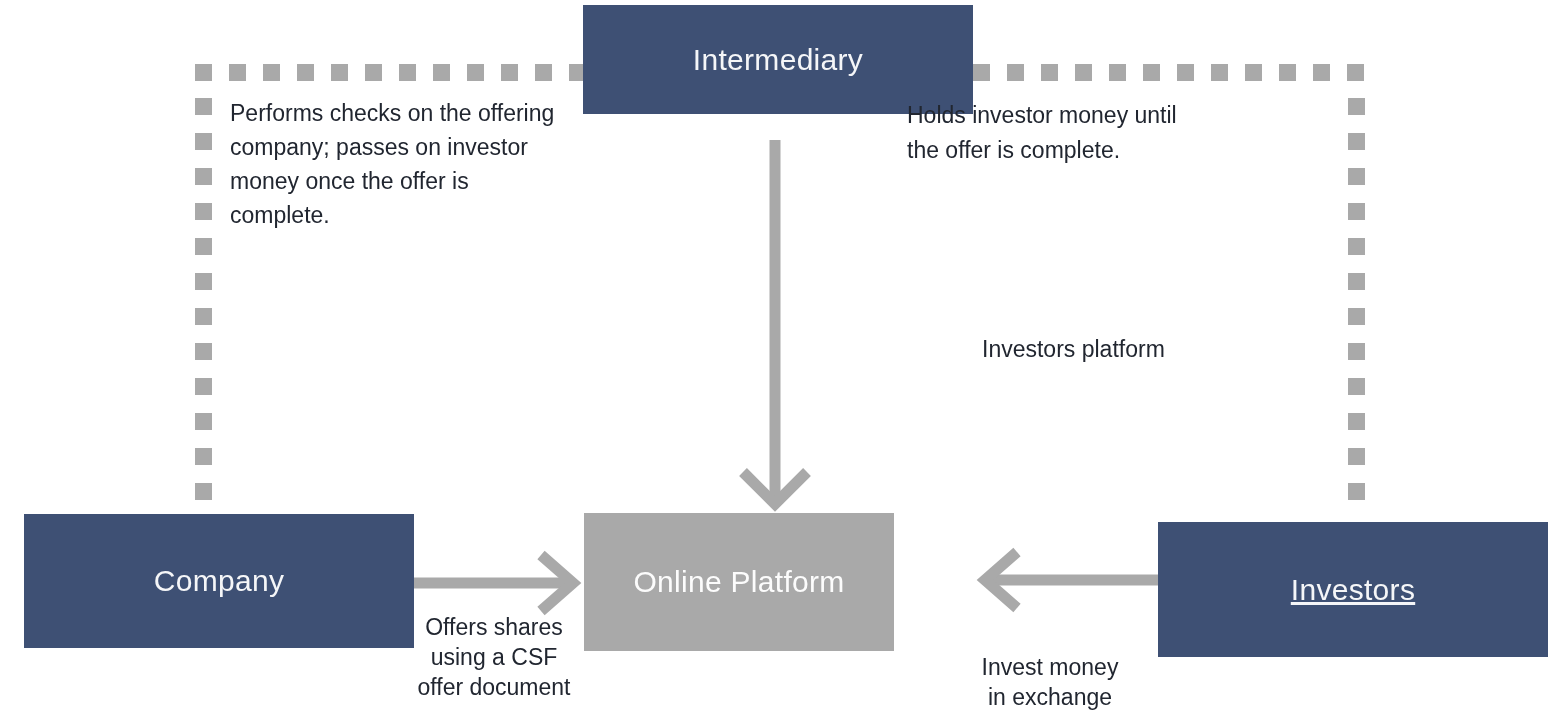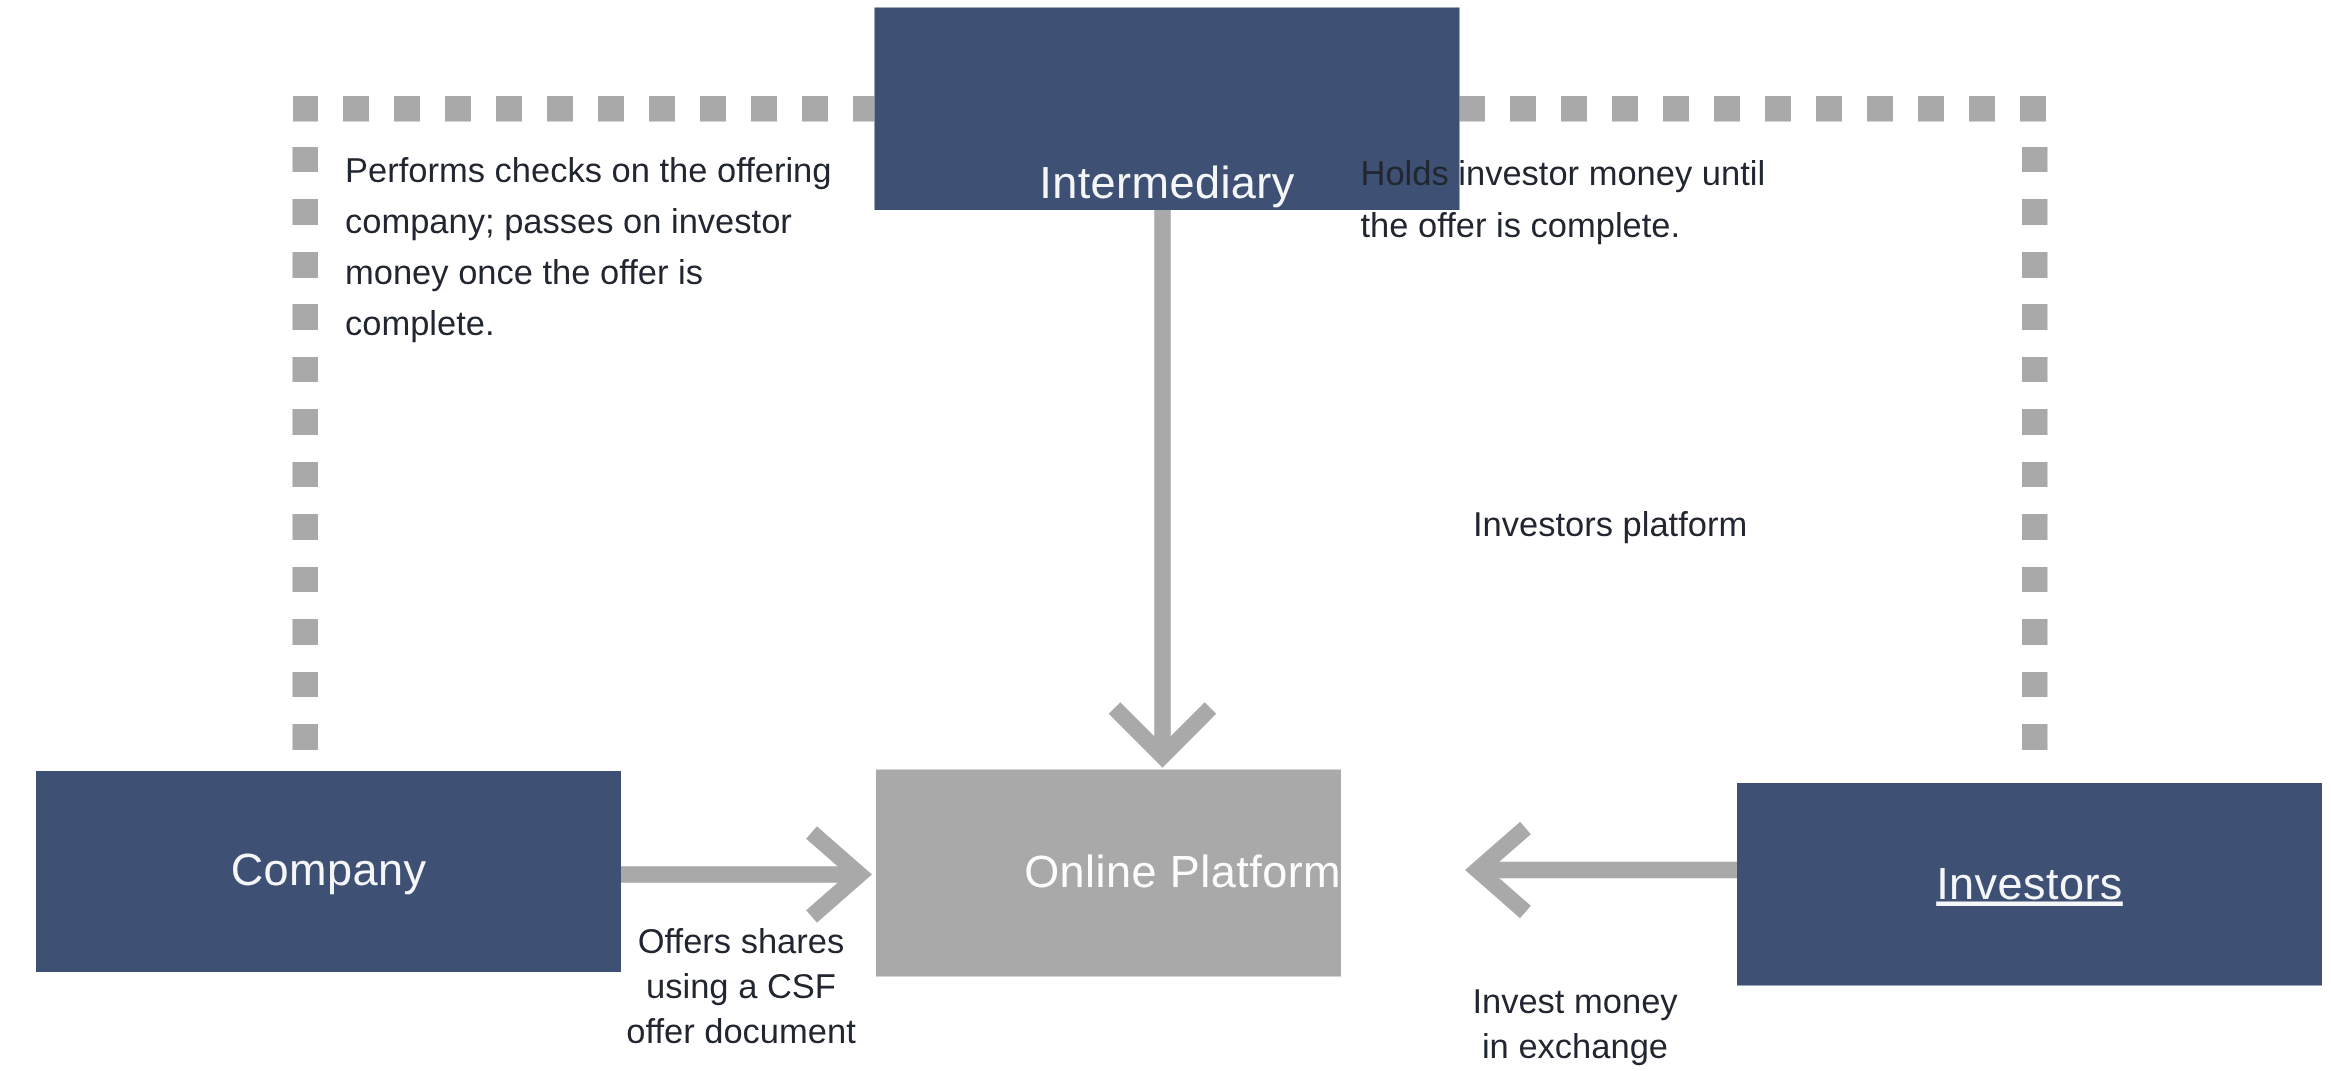--- a/index.html
+++ b/index.html
@@ -27,23 +27,23 @@
     color: #f5f6f8;
     font-size: 30px;
     letter-spacing: 0.3px;
   }
   .node.platform {
     background: #a9a9a9;
     color: #fcfcfc;
     font-size: 30px;
     letter-spacing: 0.3px;
   }
-  .node-intermediary { left: 583px; top: 5px;   width: 390px; height: 135px; align-items: flex-end; }
+  .node-intermediary { left: 583px; top: 5px;   width: 390px; height: 109px; }
   .node-company      { left: 24px;  top: 514px; width: 390px; height: 134px; }
-  .node-platform     { left: 584px; top: 513px; width: 310px; height: 138px; justify-content: flex-end; }
+  .node-platform     { left: 584px; top: 513px; width: 310px; height: 138px; }
   .node-investors    { left: 1158px;top: 522px; width: 390px; height: 135px; text-decoration: underline; }
 
   .dash {
     position: absolute;
   }
   .dash.h {
     height: 17px;
     background: repeating-linear-gradient(to right, #a9a9a9 0 17px, transparent 17px 34px);
   }
   .dash.v {

